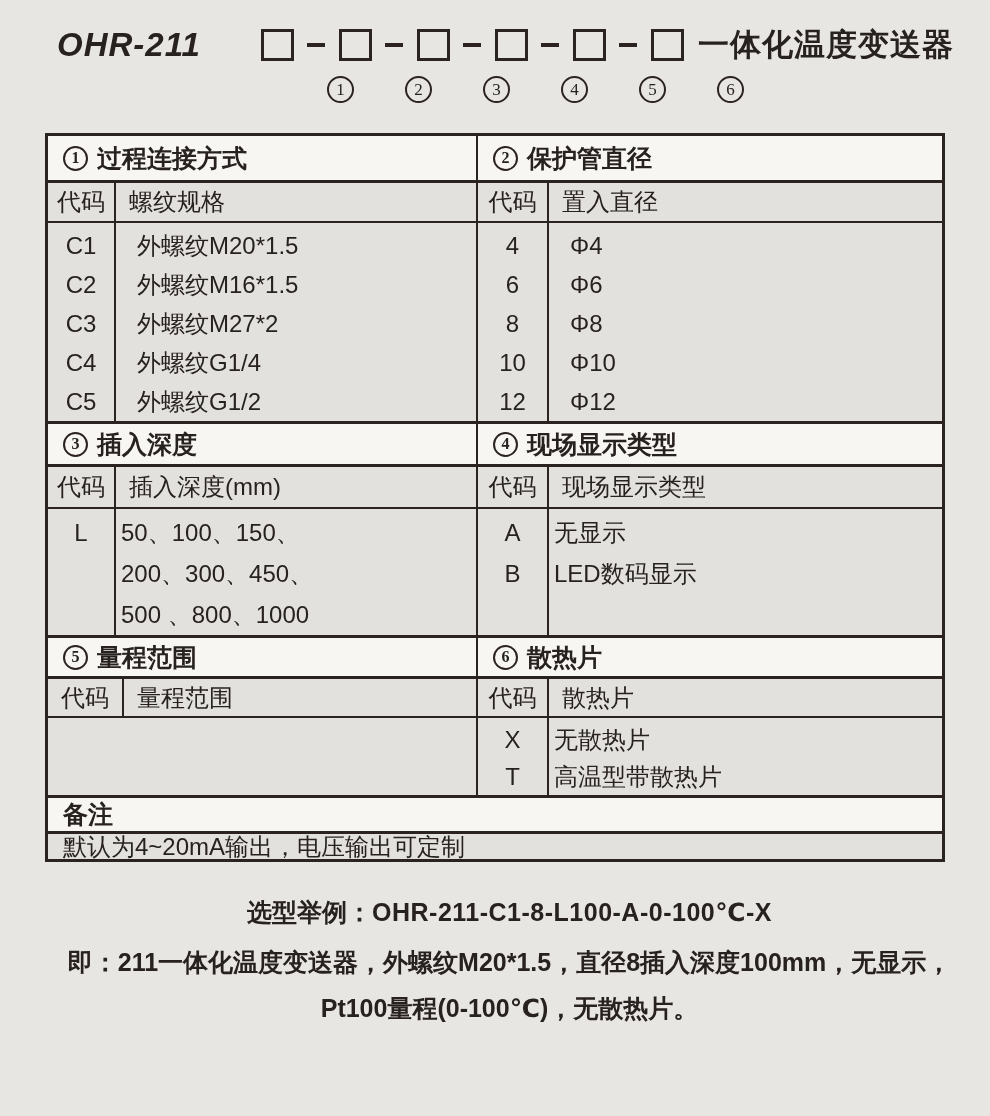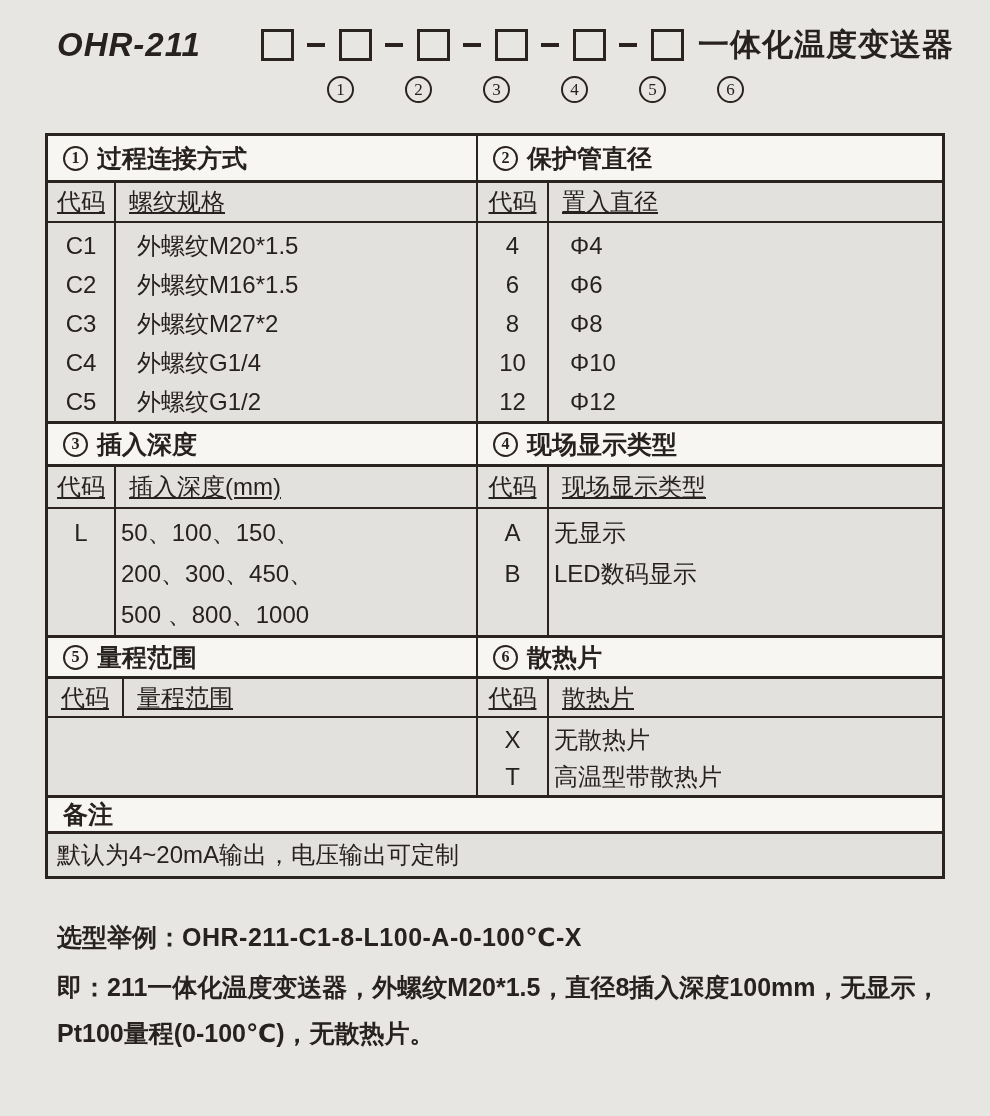--- a/index.html
+++ b/index.html
@@ -78,21 +78,21 @@
     font-family:"Liberation Serif","DejaVu Serif",serif;
   }
   .b1 .sec-head{height:47px;}
   .b2 .sec-head{height:43px;}
   .b3 .sec-head{height:41px;}
 
   .col-head{
     display:flex;align-items:center;
     background:var(--bg-cell);
     border-bottom:2px solid var(--line);
-    font-size:24px;font-weight:500;text-decoration:underline;
+    font-size:24px;font-weight:500;
   }
   .b1 .col-head{height:40px;}
   .b2 .col-head{height:42px;}
   .b3 .col-head{height:39px;}
 
   .code-cell{
     flex:none;display:flex;align-items:center;justify-content:center;
     border-right:2px solid var(--line);align-self:stretch;
   }
   .w-left{width:68px;}
@@ -116,27 +116,27 @@
   .b1 .data-codes,.b1 .data-values{line-height:39px;}
   .b2 .data-codes,.b2 .data-values{line-height:41px;}
   .b3 .data-codes,.b3 .data-values{line-height:37px;}
 
   .remark-head{
     background:var(--bg-head);height:36px;
     display:flex;align-items:center;padding-left:15px;
     font-size:25px;font-weight:700;
   }
   .remark-body{
-    background:var(--bg-cell);height:45px;
-    display:flex;align-items:center;padding-left:9px;
+    background:var(--bg-cell);height:28px;
+    display:flex;align-items:center;padding-left:15px;
     font-size:24px;font-weight:500;
   }
 
   
-  .example{margin:36px 0 0 57px;width:905px;}
+  .example{margin:28px 0 0 57px;width:905px;text-align:center;}
   .example-line{font-size:25px;line-height:44px;}
   .example-label{font-weight:700;}
   .example-model{font-weight:700;letter-spacing:0.5px;}
   .example-expl{
     font-size:25px;font-weight:700;line-height:46px;margin-top:5px;
   }
 </style>
 </head>
 <body>
 

